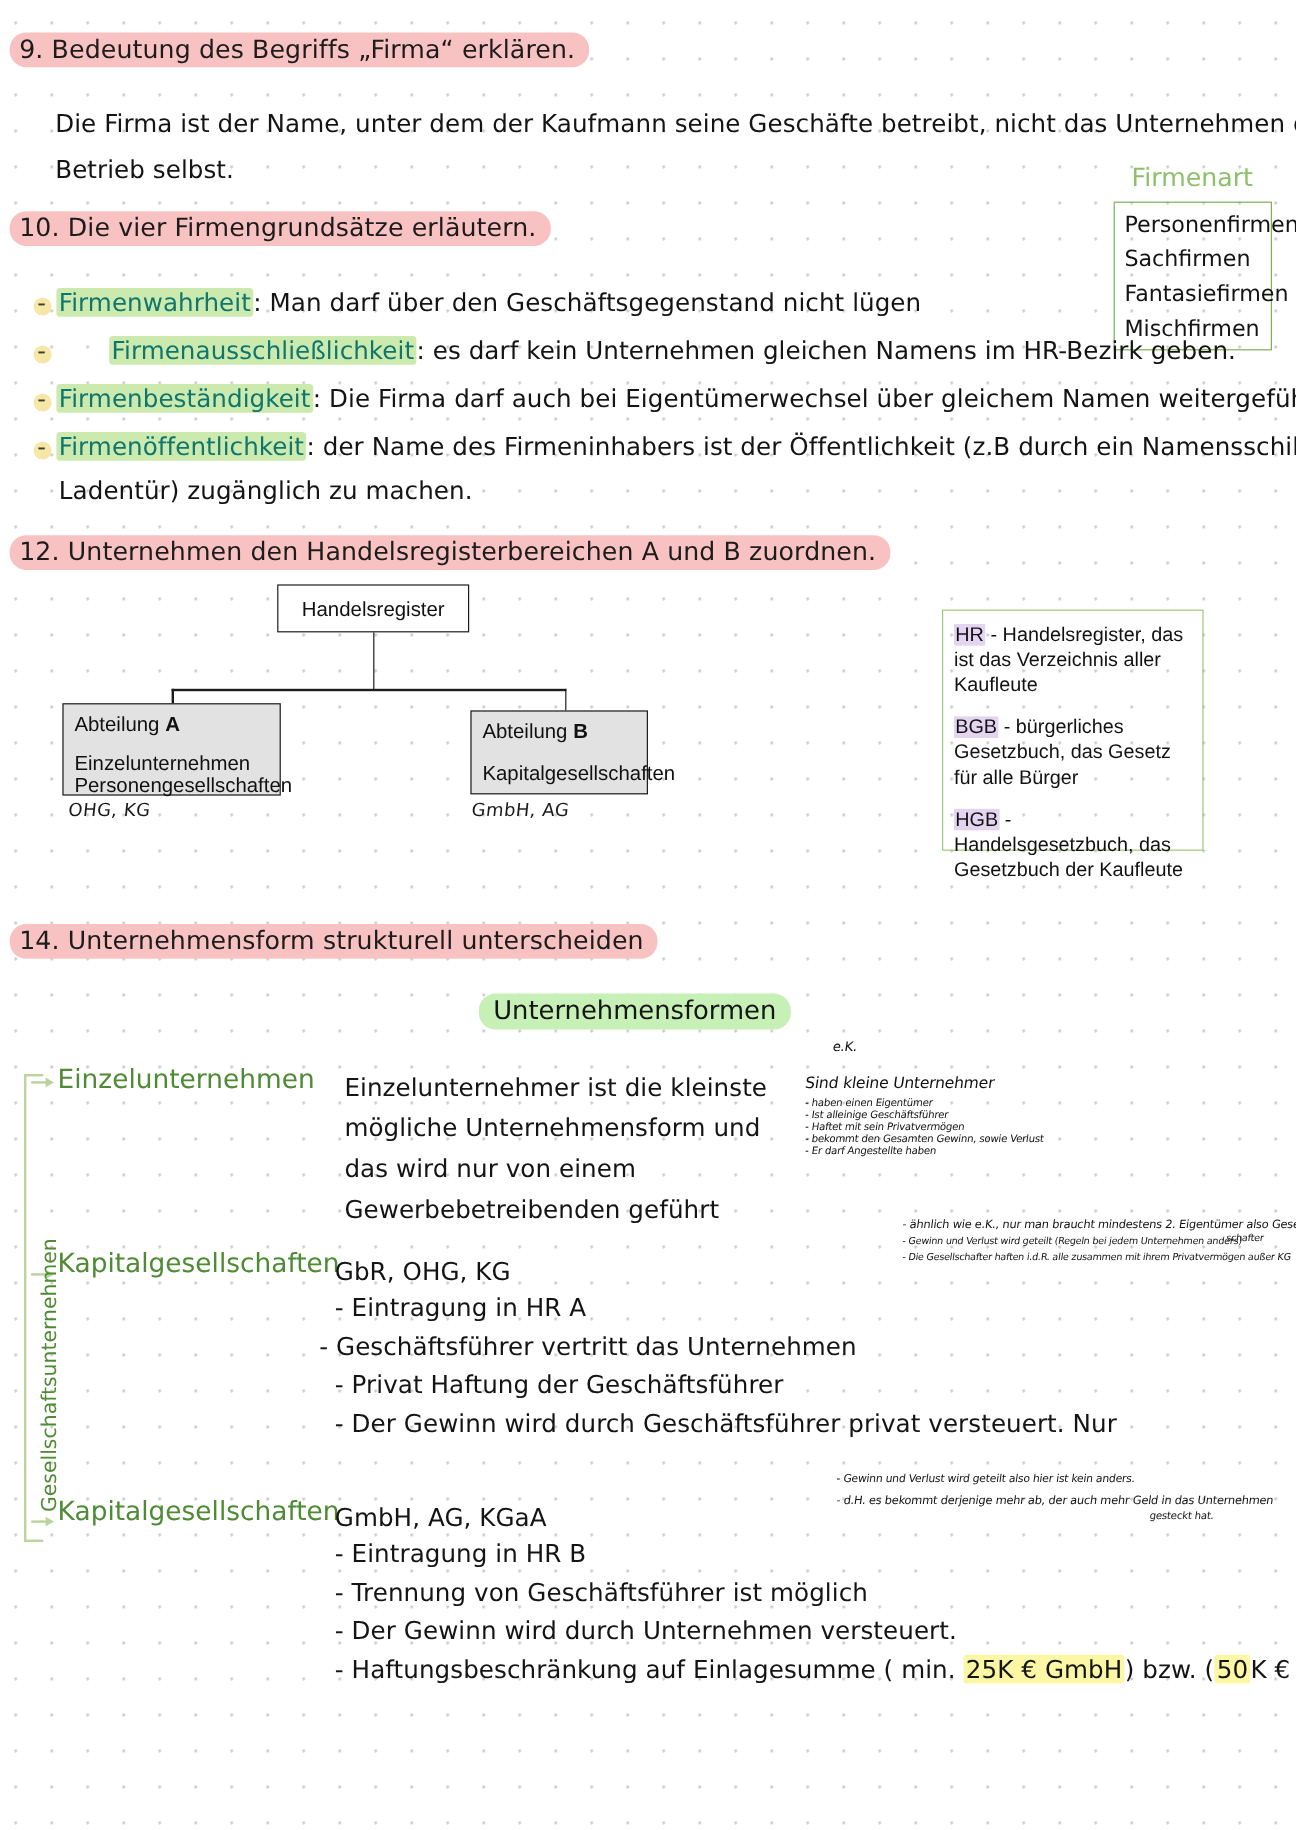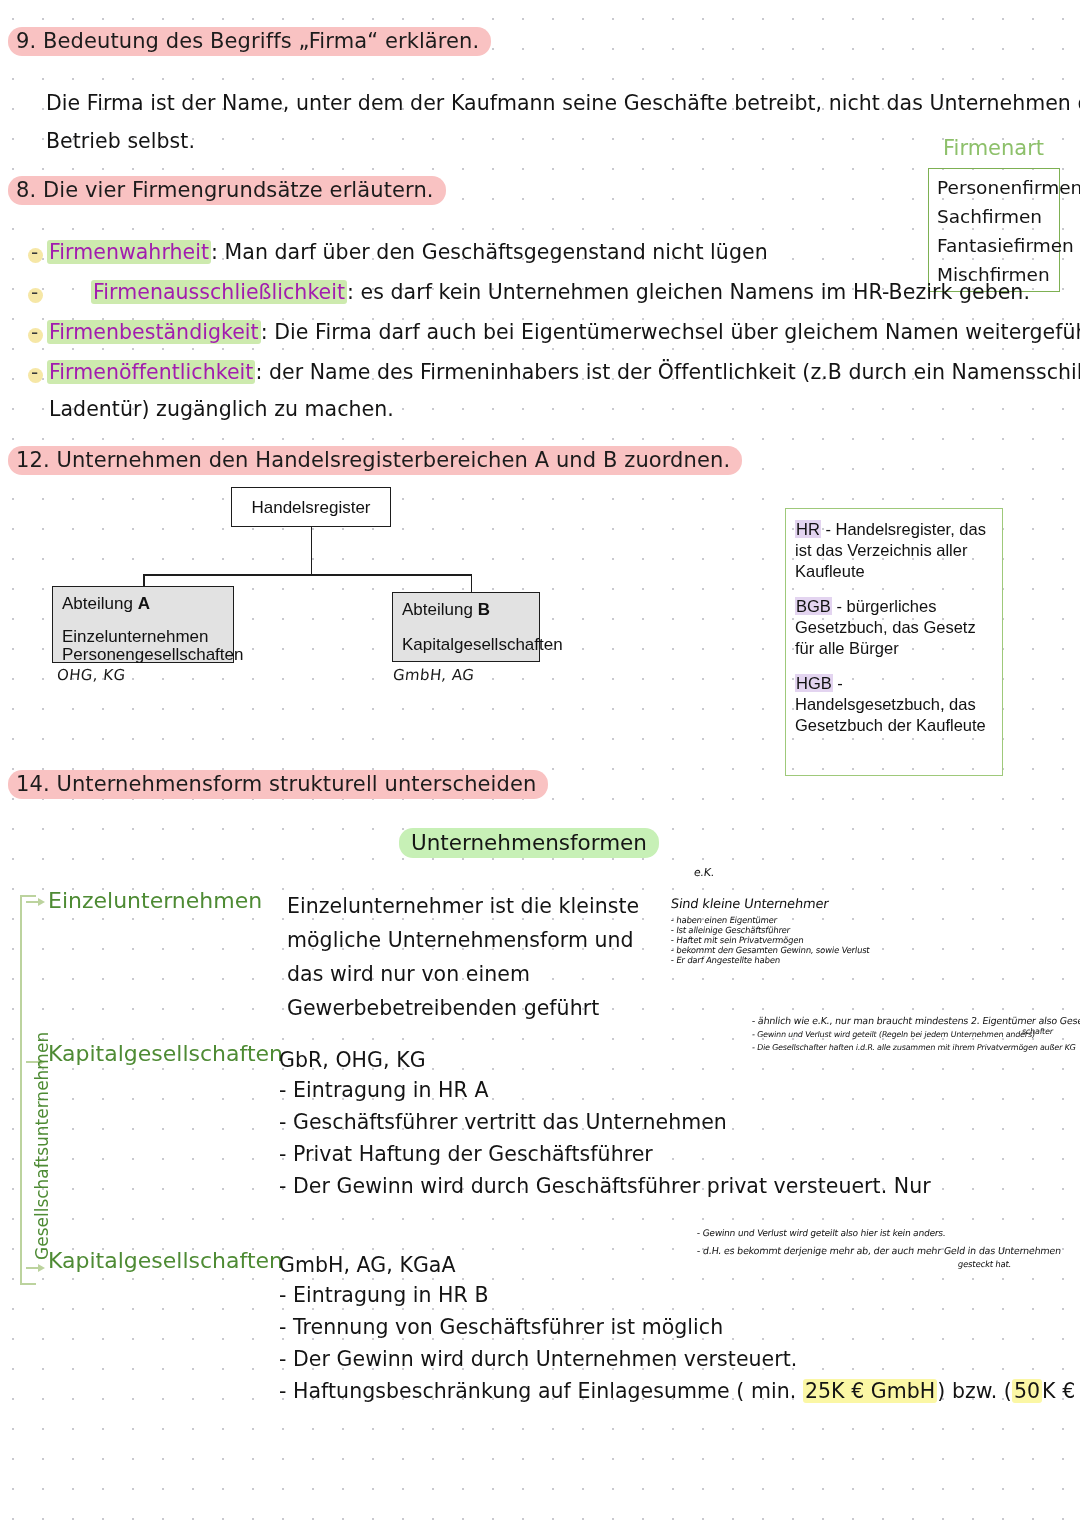--- a/index.html
+++ b/index.html
@@ -36,21 +36,21 @@
     font-size:20.5px;
     color:#141414;
     white-space:nowrap;
     letter-spacing:.05px;
   }
 
   .grn-hi{
     background:#cdeaae;
     padding:0 2px;
     border-radius:3px;
-    color:#a21caf;
+    color:#0f766e;
   }
   .ylw-hi{
     background:#fbf7a5;
     padding:0 2px;
     border-radius:3px;
   }
   .bullet-dash{
     position:absolute;
     color:#3a3a3a;
     font-size:20px;
@@ -191,21 +191,21 @@
   <div class="btext" style="left:46px;top:129px;">Betrieb selbst.</div>
 
   <div id="firmenart-title" style="left:943px;top:136px;">Firmenart</div>
   <div id="firmenart-box" style="left:928px;top:168px;width:130px;height:122px;">
     <div class="fa-item" style="margin-top:4px;">Personenfirmen</div>
     <div class="fa-item">Sachfirmen</div>
     <div class="fa-item">Fantasiefirmen</div>
     <div class="fa-item">Mischfirmen</div>
   </div>
 
-  <div class="pink-head" style="left:8px;top:176px;">8. Die vier Firmengrundsätze erläutern.</div>
+  <div class="pink-head" style="left:8px;top:176px;">10. Die vier Firmengrundsätze erläutern.</div>
 
   <div class="bullet-dot" style="left:28px;top:248px;"></div>
   <div class="bullet-dash" style="left:31px;top:240px;">-</div>
   <div class="btext" style="left:47px;top:240px;">
     <span class="grn-hi">Firmenwahrheit</span><span>: Man darf über den Geschäftsgegenstand nicht lügen</span>
   </div>
 
   <div class="bullet-dot" style="left:28px;top:288px;"></div>
   <div class="bullet-dash" style="left:31px;top:280px;">-</div>
   <div class="btext" style="left:47px;top:280px;padding-left:44px;">
@@ -243,21 +243,21 @@
     <div class="t2" style="top:58px;">Personengesellschaften</div>
   </div>
   <div class="hand-note" style="left:57px;top:666px;">OHG, KG</div>
 
   <div class="ochart-box shaded" style="left:392px;top:592px;width:148px;height:70px;">
     <div class="t1"><span>Abteilung </span><b>B</b></div>
     <div class="t2" style="top:42px;">Kapitalgesellschaften</div>
   </div>
   <div class="hand-note" style="left:393px;top:666px;">GmbH, AG</div>
 
-  <div id="legend-box" style="left:785px;top:508px;width:218px;height:268px;">
+  <div id="legend-box" style="left:785px;top:508px;width:218px;height:201px;">
     <div class="lg-par"><span class="purple-hi">HR</span><span> - Handelsregister, das ist das Verzeichnis aller Kaufleute</span></div>
     <div class="lg-par"><span class="purple-hi">BGB</span><span> - bürgerliches Gesetzbuch, das Gesetz für alle Bürger</span></div>
     <div class="lg-par"><span class="purple-hi">HGB</span><span> - Handelsgesetzbuch, das Gesetzbuch der Kaufleute</span></div>
   </div>
 
   <div class="pink-head" style="left:8px;top:770px;">14. Unternehmensform strukturell unterscheiden</div>
 
   <div id="uf-title" style="left:399px;top:828px;">Unternehmensformen</div>
 
   <div class="bracket-v" style="left:20px;top:895px;height:390px;"></div>
@@ -283,21 +283,21 @@
   <div class="scrib" style="left:671px;top:896px;font-size:13px;">Sind kleine Unternehmer</div>
   <div class="scrib" style="left:671px;top:915px;font-size:8.5px;">- haben einen Eigentümer</div>
   <div class="scrib" style="left:671px;top:925px;font-size:8.5px;">- Ist alleinige Geschäftsführer</div>
   <div class="scrib" style="left:671px;top:935px;font-size:8.5px;">- Haftet mit sein Privatvermögen</div>
   <div class="scrib" style="left:671px;top:945px;font-size:8.5px;">- bekommt den Gesamten Gewinn, sowie Verlust</div>
   <div class="scrib" style="left:671px;top:955px;font-size:8.5px;">- Er darf Angestellte haben</div>
 
   <div class="cat-label" style="left:48px;top:1041px;">Kapitalgesellschaften</div>
   <div class="btext" style="left:279px;top:1048px;">GbR, OHG, KG</div>
   <div class="btext" style="left:279px;top:1078px;">- Eintragung in HR A</div>
-  <div class="btext" style="left:279px;top:1110px;text-align:right;">- Geschäftsführer vertritt das Unternehmen</div>
+  <div class="btext" style="left:266px;top:1110px;text-align:right;">- Geschäftsführer vertritt das Unternehmen</div>
   <div class="btext" style="left:279px;top:1142px;">- Privat Haftung der Geschäftsführer</div>
   <div class="btext" style="left:279px;top:1174px;">- Der Gewinn wird durch Geschäftsführer privat versteuert. Nur</div>
 
   <div class="scrib" style="left:752px;top:1015px;font-size:9.5px;">- ähnlich wie e.K., nur man braucht mindestens 2. Eigentümer also Gesell-</div>
   <div class="scrib" style="left:1022px;top:1027px;font-size:8px;">schafter</div>
   <div class="scrib" style="left:752px;top:1030px;font-size:8px;">- Gewinn und Verlust wird geteilt (Regeln bei jedem Unternehmen anders)</div>
   <div class="scrib" style="left:752px;top:1043px;font-size:8px;">- Die Gesellschafter haften i.d.R. alle zusammen mit ihrem Privatvermögen außer KG</div>
 
   <div class="scrib" style="left:697px;top:1228px;font-size:9px;">- Gewinn und Verlust wird geteilt also hier ist kein anders.</div>
   <div class="scrib" style="left:697px;top:1245px;font-size:9.5px;">- d.H. es bekommt derjenige mehr ab, der auch mehr Geld in das Unternehmen</div>

